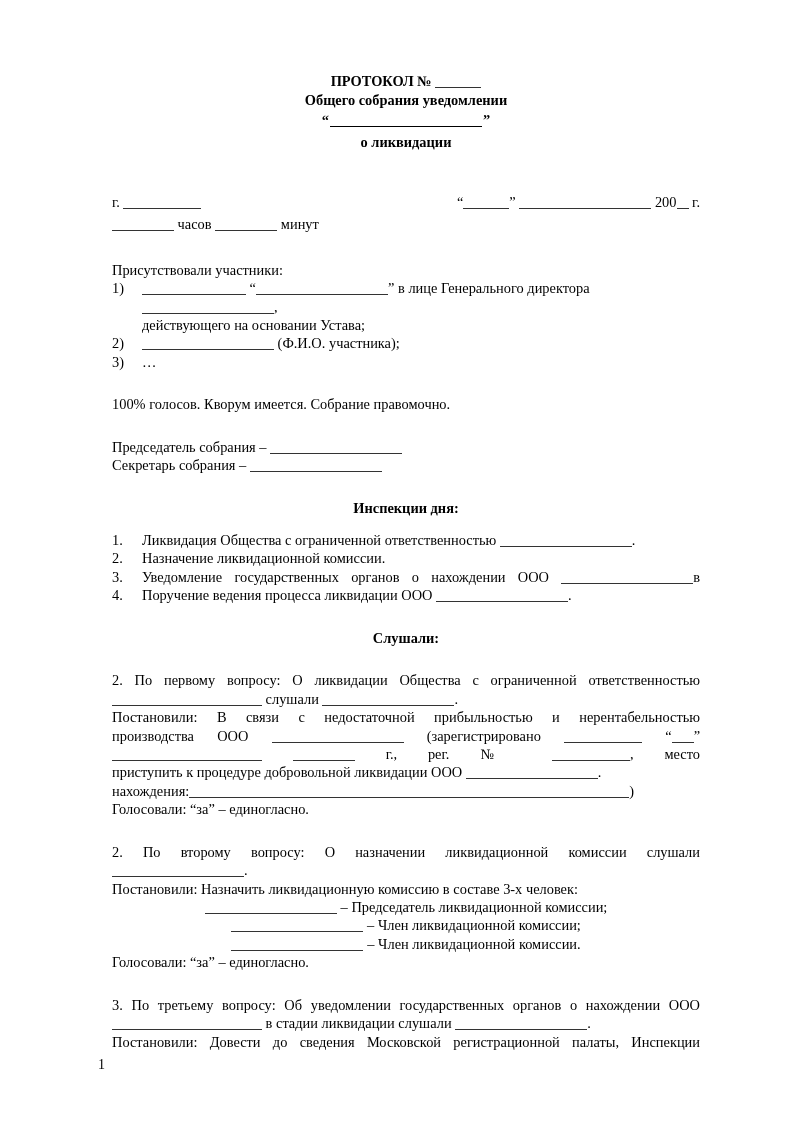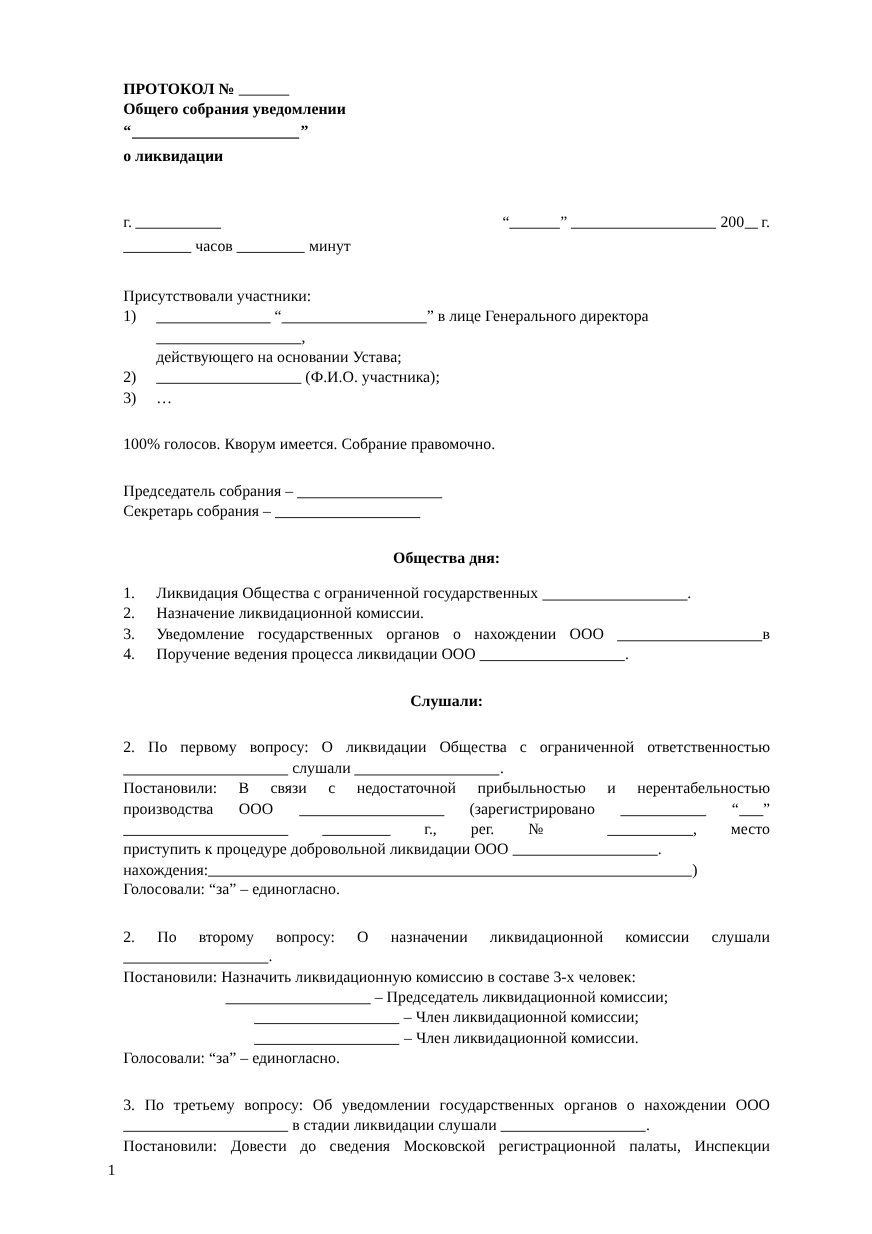--- a/index.html
+++ b/index.html
@@ -29,21 +29,21 @@
 
   .content {
     position: absolute;
     left: 112px;
     top: 72px;
     width: 588px;
   }
 
   
   .title-block {
-    text-align: left;
+    text-align: center;
     font-weight: bold;
     line-height: 1.33;
   }
   .title-line {
     font-weight: bold;
   }
   .title-quoted {
     display: block;
     margin-top: 1px;
     letter-spacing: 0;
@@ -233,27 +233,27 @@
 
     <p class="para">100% голосов. Кворум имеется. Собрание правомочно.</p>
 
     <div class="gap-md"></div>
 
     <p class="para"><span>Председатель собрания – </span><span class="ul u-l"></span></p>
     <p class="para"><span>Секретарь собрания – </span><span class="ul u-l"></span></p>
 
     <div class="gap-md"></div>
 
-    <p class="para center-head">Общества дня:</p>
+    <p class="para center-head">Инспекции дня:</p>
 
     <div class="gap-sm"></div>
 
     <ul class="agenda">
       <li>
-        <span class="marker">1.</span><span>Ликвидация Общества с ограниченной государственных </span><span class="ul u-l"></span><span>.</span>
+        <span class="marker">1.</span><span>Ликвидация Общества с ограниченной ответственностью </span><span class="ul u-l"></span><span>.</span>
       </li>
       <li>
         <span class="marker">2.</span><span>Назначение ликвидационной комиссии.</span>
       </li>
       <li>
         <span class="marker">3.</span>
         <span class="stretch" style="display:block"><span>Уведомление государственных органов о нахождении ООО </span><span class="ul u-l"></span><span>в</span></span>
       </li>
       <li>
         <span class="marker">4.</span><span>Поручение ведения процесса ликвидации ООО </span><span class="ul u-l"></span><span>.</span>

